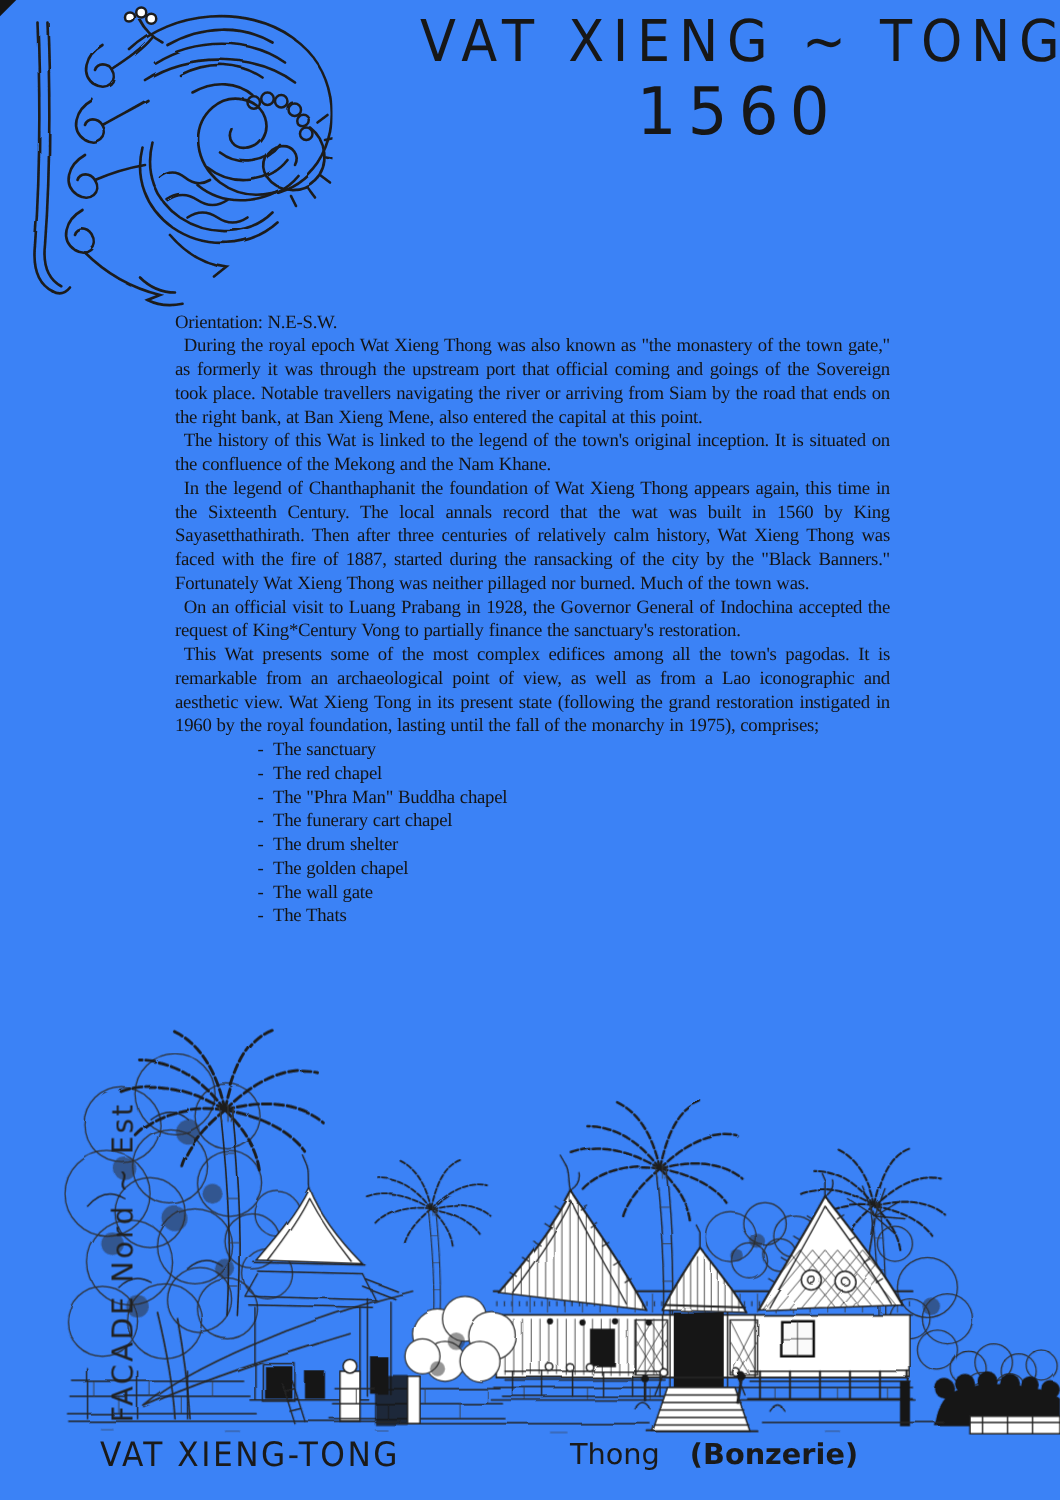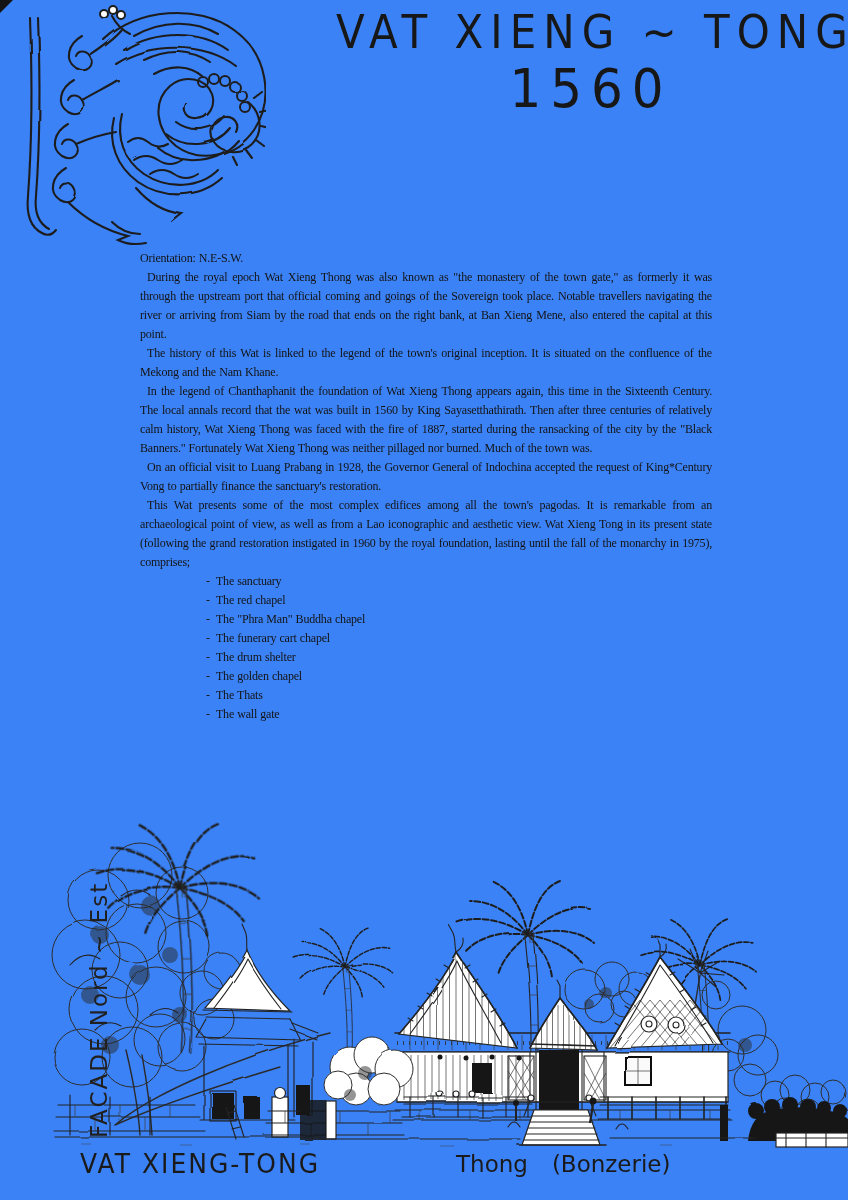--- a/index.html
+++ b/index.html
@@ -19,21 +19,21 @@
   .orn .fillflower { fill:#fff; }
 
   
   .title-block { position:absolute; left:336px; top:8px; width:510px; text-align:center;
     font-family:"DejaVu Sans", sans-serif; color:#171717; }
   .title-main { font-size:42px; letter-spacing:7px; white-space:nowrap; transform:scaleY(1.1); }
   .title-year { font-size:50px; letter-spacing:9px; margin-top:3px; transform:scaleY(1.05); }
 
   
   .body-block { position:absolute; left:140px; top:249px; width:572px;
-    font-size:12px; line-height:19px; text-align:justify;
+    font-size:15px; line-height:19px; text-align:justify;
     letter-spacing:-0.2px; word-spacing:0.4px; color:#141414; }
   .body-block .orientation { margin:0; }
   .body-block .para { margin:0; text-indent:7px; }
   .list-block { margin:0 0 17px 66px; }
   .list-item { line-height:19px; text-align:left; }
 
   
   .illustration { position:absolute; left:0; top:805px; width:848px; height:345px; }
   .ill .o   { fill:none; stroke:#242424; stroke-width:1.1; stroke-linecap:round; }
   .ill .ob  { fill:none; stroke:#242424; stroke-width:1.6; stroke-linecap:round; }
@@ -48,21 +48,21 @@
   .ill .dot { fill:none; stroke:#242424; }
 
   
   .facade-label { position:absolute; left:86px; top:1138px; transform:rotate(-90deg);
     transform-origin:0 0; white-space:nowrap; font-family:"DejaVu Sans", sans-serif;
     font-size:23px; letter-spacing:2px; color:#202020; }
   .caption-left { position:absolute; left:80px; top:1149px; font-family:"DejaVu Sans", sans-serif;
     font-size:25px; letter-spacing:2px; color:#1a1a1a; transform:scaleY(1.08); white-space:nowrap; }
   .caption-right { position:absolute; left:456px; top:1151px; font-family:"DejaVu Sans", sans-serif;
     font-size:23px; color:#1a1a1a; white-space:nowrap; }
-  .caption-right .qualifier { margin-left:24px; }
+  .caption-right .qualifier { margin-left:24px;font-weight:bold; }
 </style>
 </head>
 <body>
 
 <div class="page">
 
   <div class="corner-mark"></div>
 
   <svg class="ornament orn" width="250" height="245" viewBox="0 0 250 245">
     <defs>
@@ -133,22 +133,22 @@
         <div class="para">On an official visit to Luang Prabang in 1928, the Governor General of Indochina accepted the request of King*Century Vong to partially finance the sanctuary's restoration.</div>
         <div class="para">This Wat presents some of the most complex edifices among all the town's pagodas. It is remarkable from an archaeological point of view, as well as from a Lao iconographic and aesthetic view. Wat Xieng Tong in its present state (following the grand restoration instigated in 1960 by the royal foundation, lasting until the fall of the monarchy in 1975), comprises;</div>
       </div>
     <div class="list-block">
         <div class="list-item">-&nbsp; The sanctuary</div>
         <div class="list-item">-&nbsp; The red chapel</div>
         <div class="list-item">-&nbsp; The "Phra Man" Buddha chapel</div>
         <div class="list-item">-&nbsp; The funerary cart chapel</div>
         <div class="list-item">-&nbsp; The drum shelter</div>
         <div class="list-item">-&nbsp; The golden chapel</div>
+        <div class="list-item">-&nbsp; The wall gate</div>
         <div class="list-item">-&nbsp; The Thats</div>
-        <div class="list-item">-&nbsp; The wall gate</div>
       </div>
   </div>
 
   <svg class="illustration ill" viewBox="0 0 848 345">
     <defs>
       <filter id="sk1" x="-5%" y="-5%" width="110%" height="110%">
         <feTurbulence type="fractalNoise" baseFrequency="0.018" numOctaves="2" result="n"></feTurbulence>
         <feDisplacementMap in="SourceGraphic" in2="n" scale="2.5"></feDisplacementMap>
       </filter>
       <g id="palm">

